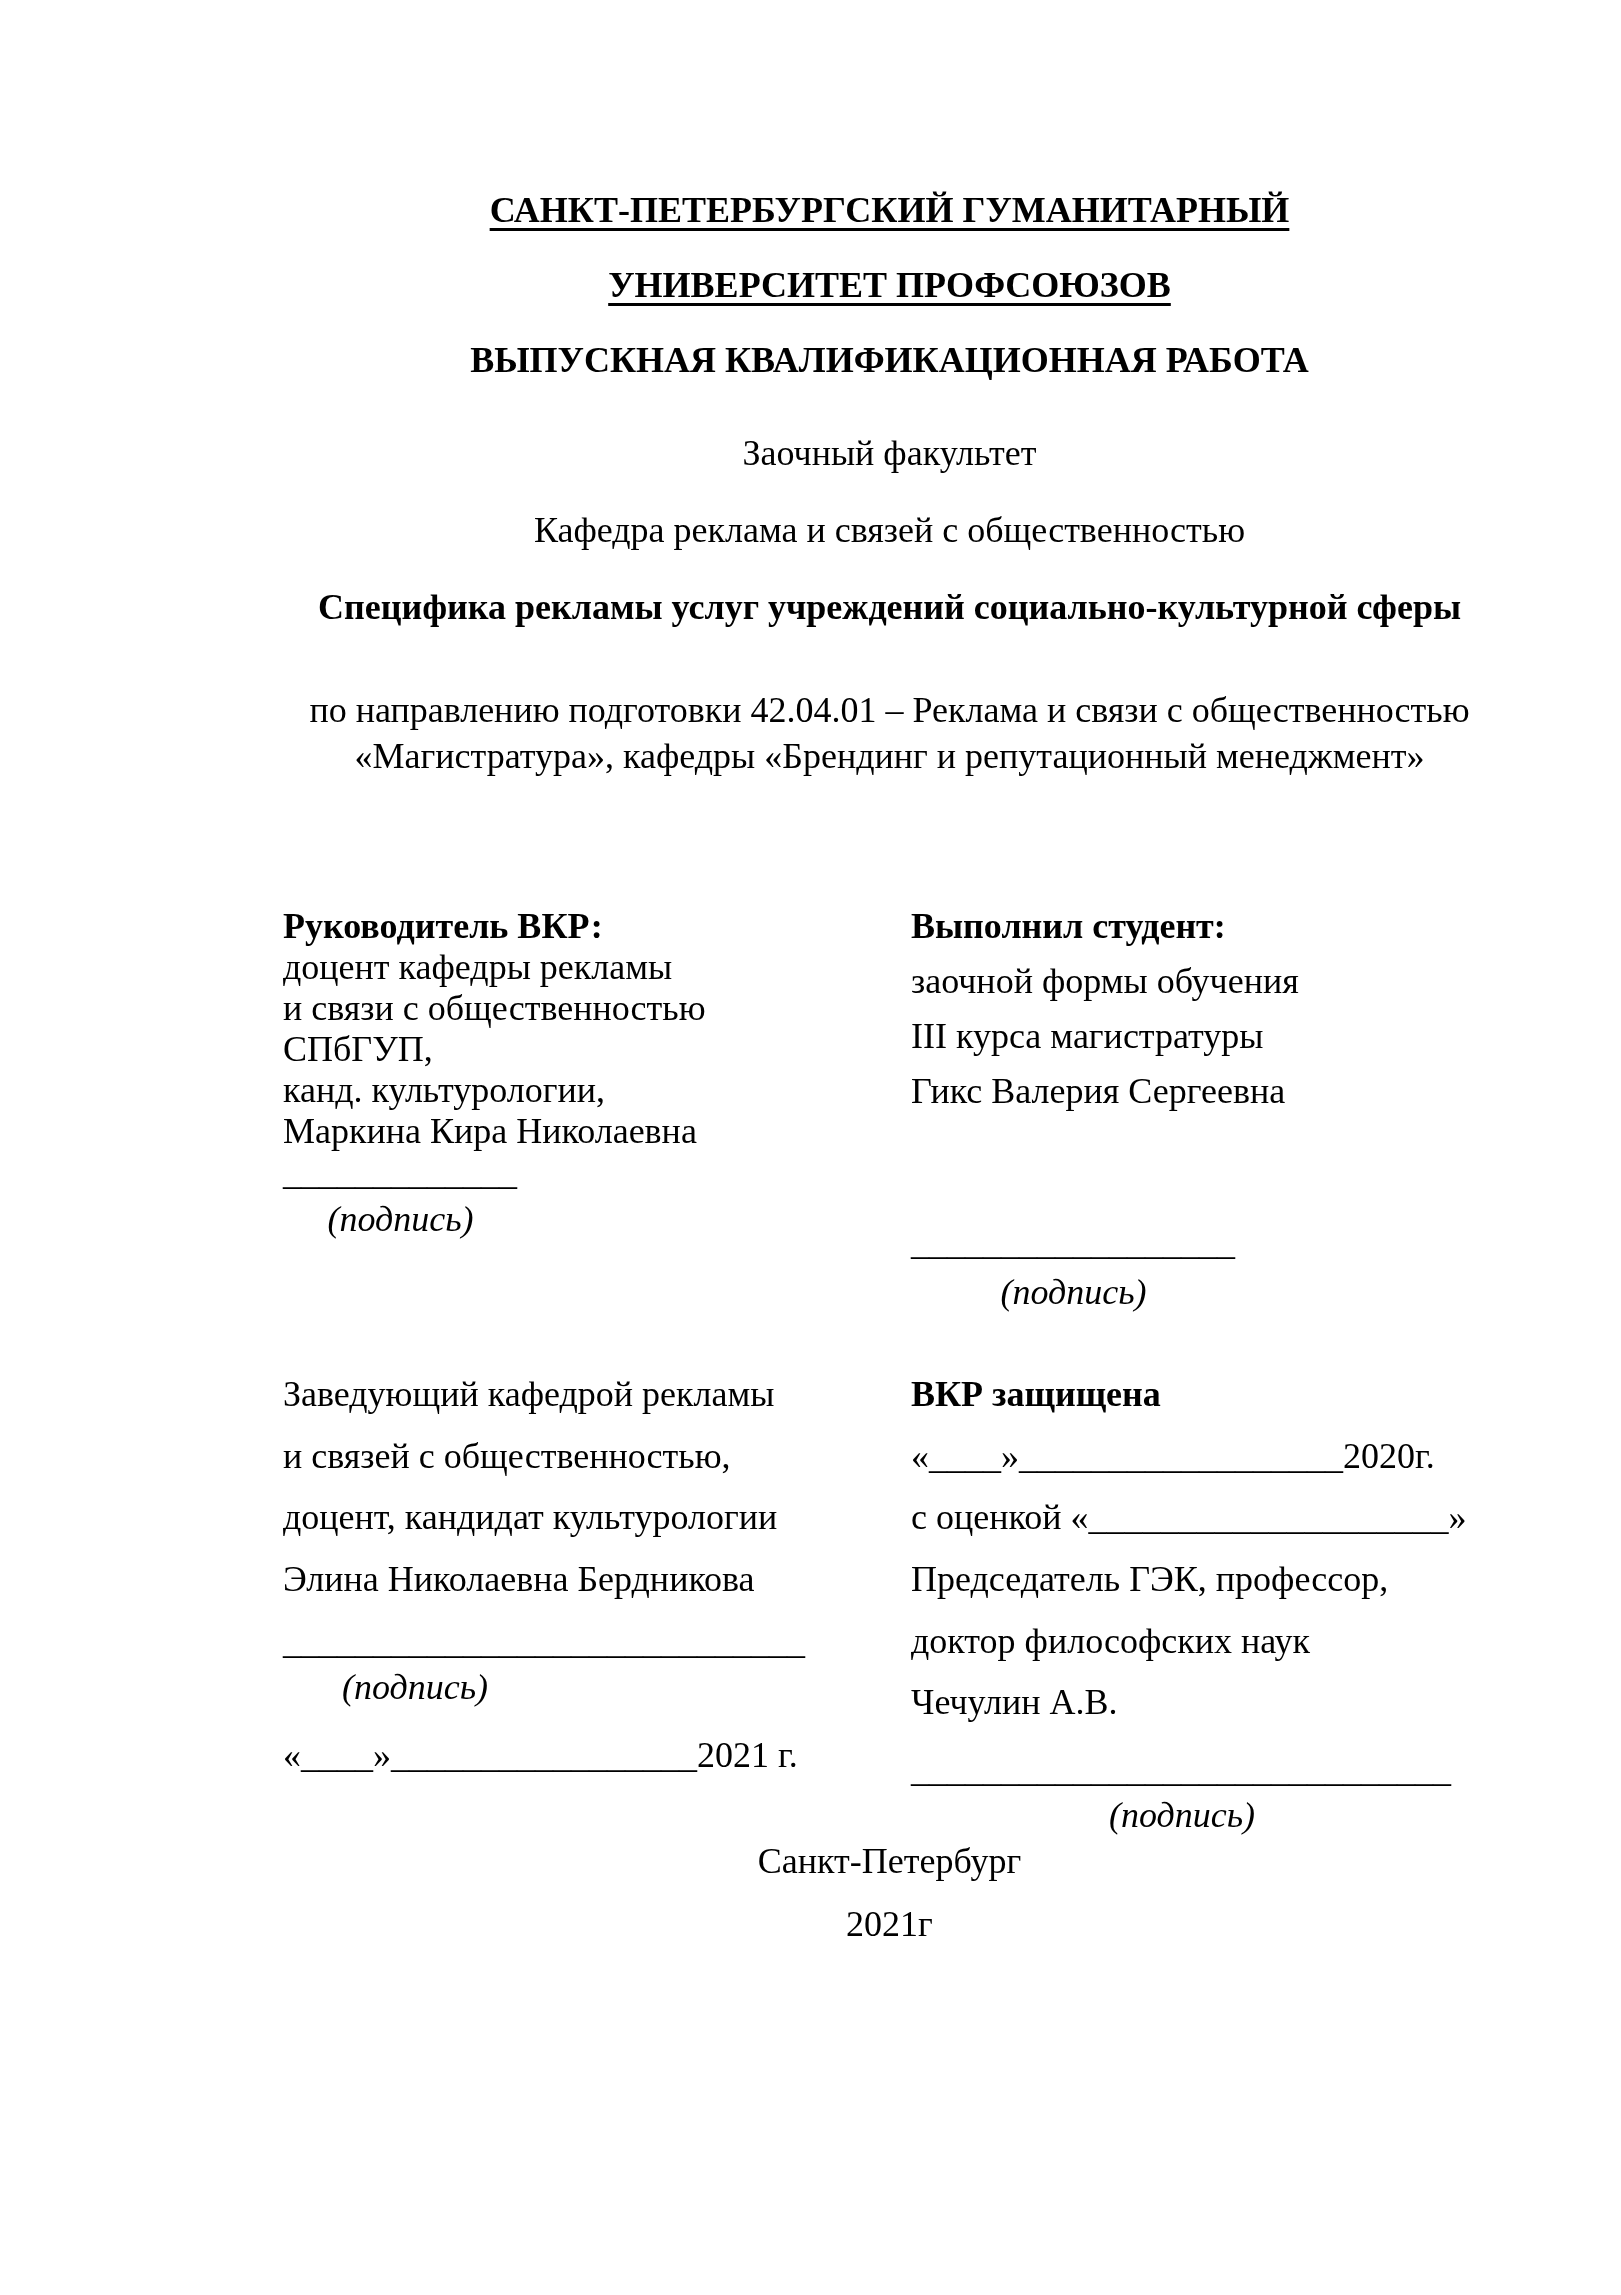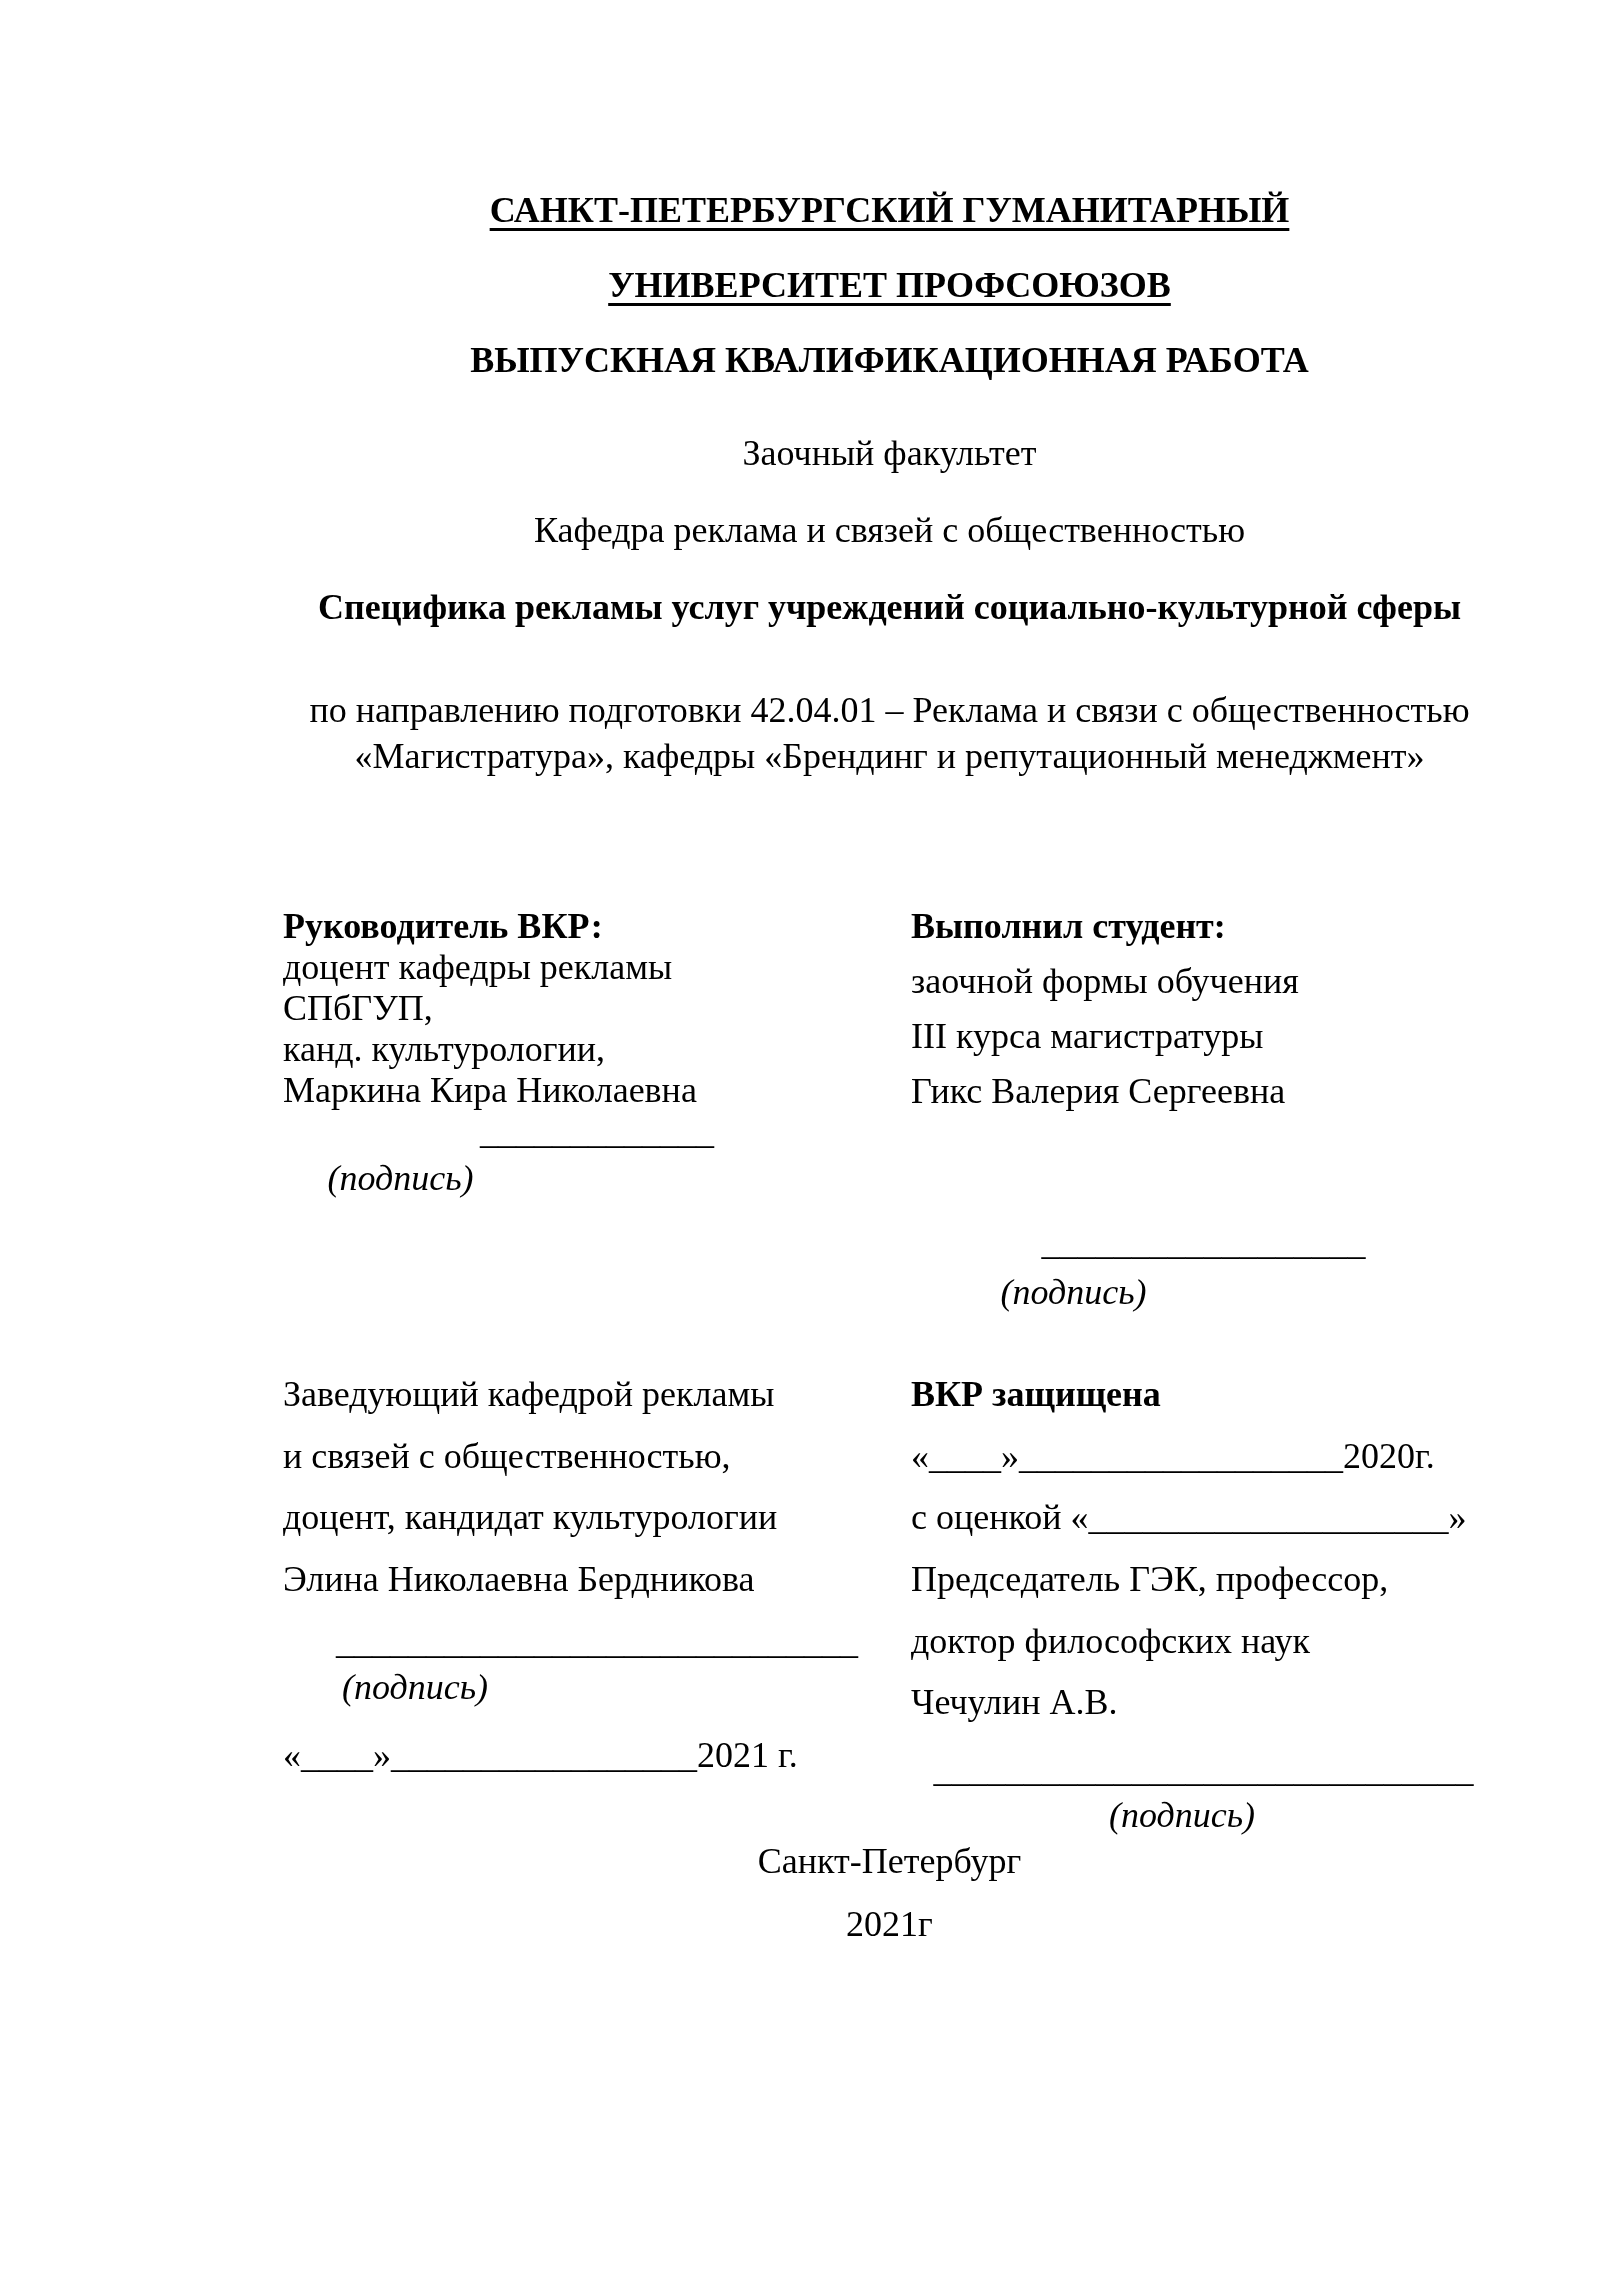--- a/index.html
+++ b/index.html
@@ -50,21 +50,21 @@
   .st-caption { width: 325px; text-align: center; font-size: 36px; line-height: 46px; }
 
   
   .b-line { font-size: 36px; line-height: 46px; margin-bottom: 15.7px; }
   .adm-sig { margin-top: 7.9px; margin-bottom: 0; }
   .adm-caption { padding-left: 59px; font-size: 36px; line-height: 46px; }
   .adm-date { margin-top: 22px; }
   .def-sig { margin-top: 20.4px; margin-bottom: 0; }
   .def-caption { width: 542px; text-align: center; font-size: 36px; line-height: 46px; }
 
-  .sig-line { letter-spacing: 0; white-space: nowrap; text-align: center; }
+  .sig-line { letter-spacing: 0; white-space: nowrap; }
 
   
   .footer { text-align: center; }
   .footer p { font-size: 36px; line-height: 46px; }
   .footer-year { margin-top: 17.3px; }
 </style>
 </head>
 <body>
 
 <div class="page">
@@ -80,20 +80,21 @@
       <p class="program">
         <span class="prog-line">по направлению подготовки 42.04.01 – Реклама и связи с общественностью</span>
         <span class="prog-line">«Магистратура», кафедры «Брендинг и репутационный менеджмент»</span>
       </p>
     </section>
 
     <section class="row row-1">
       <div class="col-left">
         <p class="s-line bold">Руководитель ВКР:</p>
         <p class="s-line">доцент кафедры рекламы</p>
+        <p class="s-line">и связи с общественностью</p>
         <p class="s-line">СПбГУП,</p>
         <p class="s-line">канд. культурологии,</p>
         <p class="s-line">Маркина Кира Николаевна</p>
         <p class="s-line sig-line">_____________</p>
         <p class="caption sup-caption">(подпись)</p>
       </div>
       <div class="col-right">
         <p class="st-line bold">Выполнил студент:</p>
         <p class="st-line">заочной формы обучения</p>
         <p class="st-line">III курса магистратуры</p>

